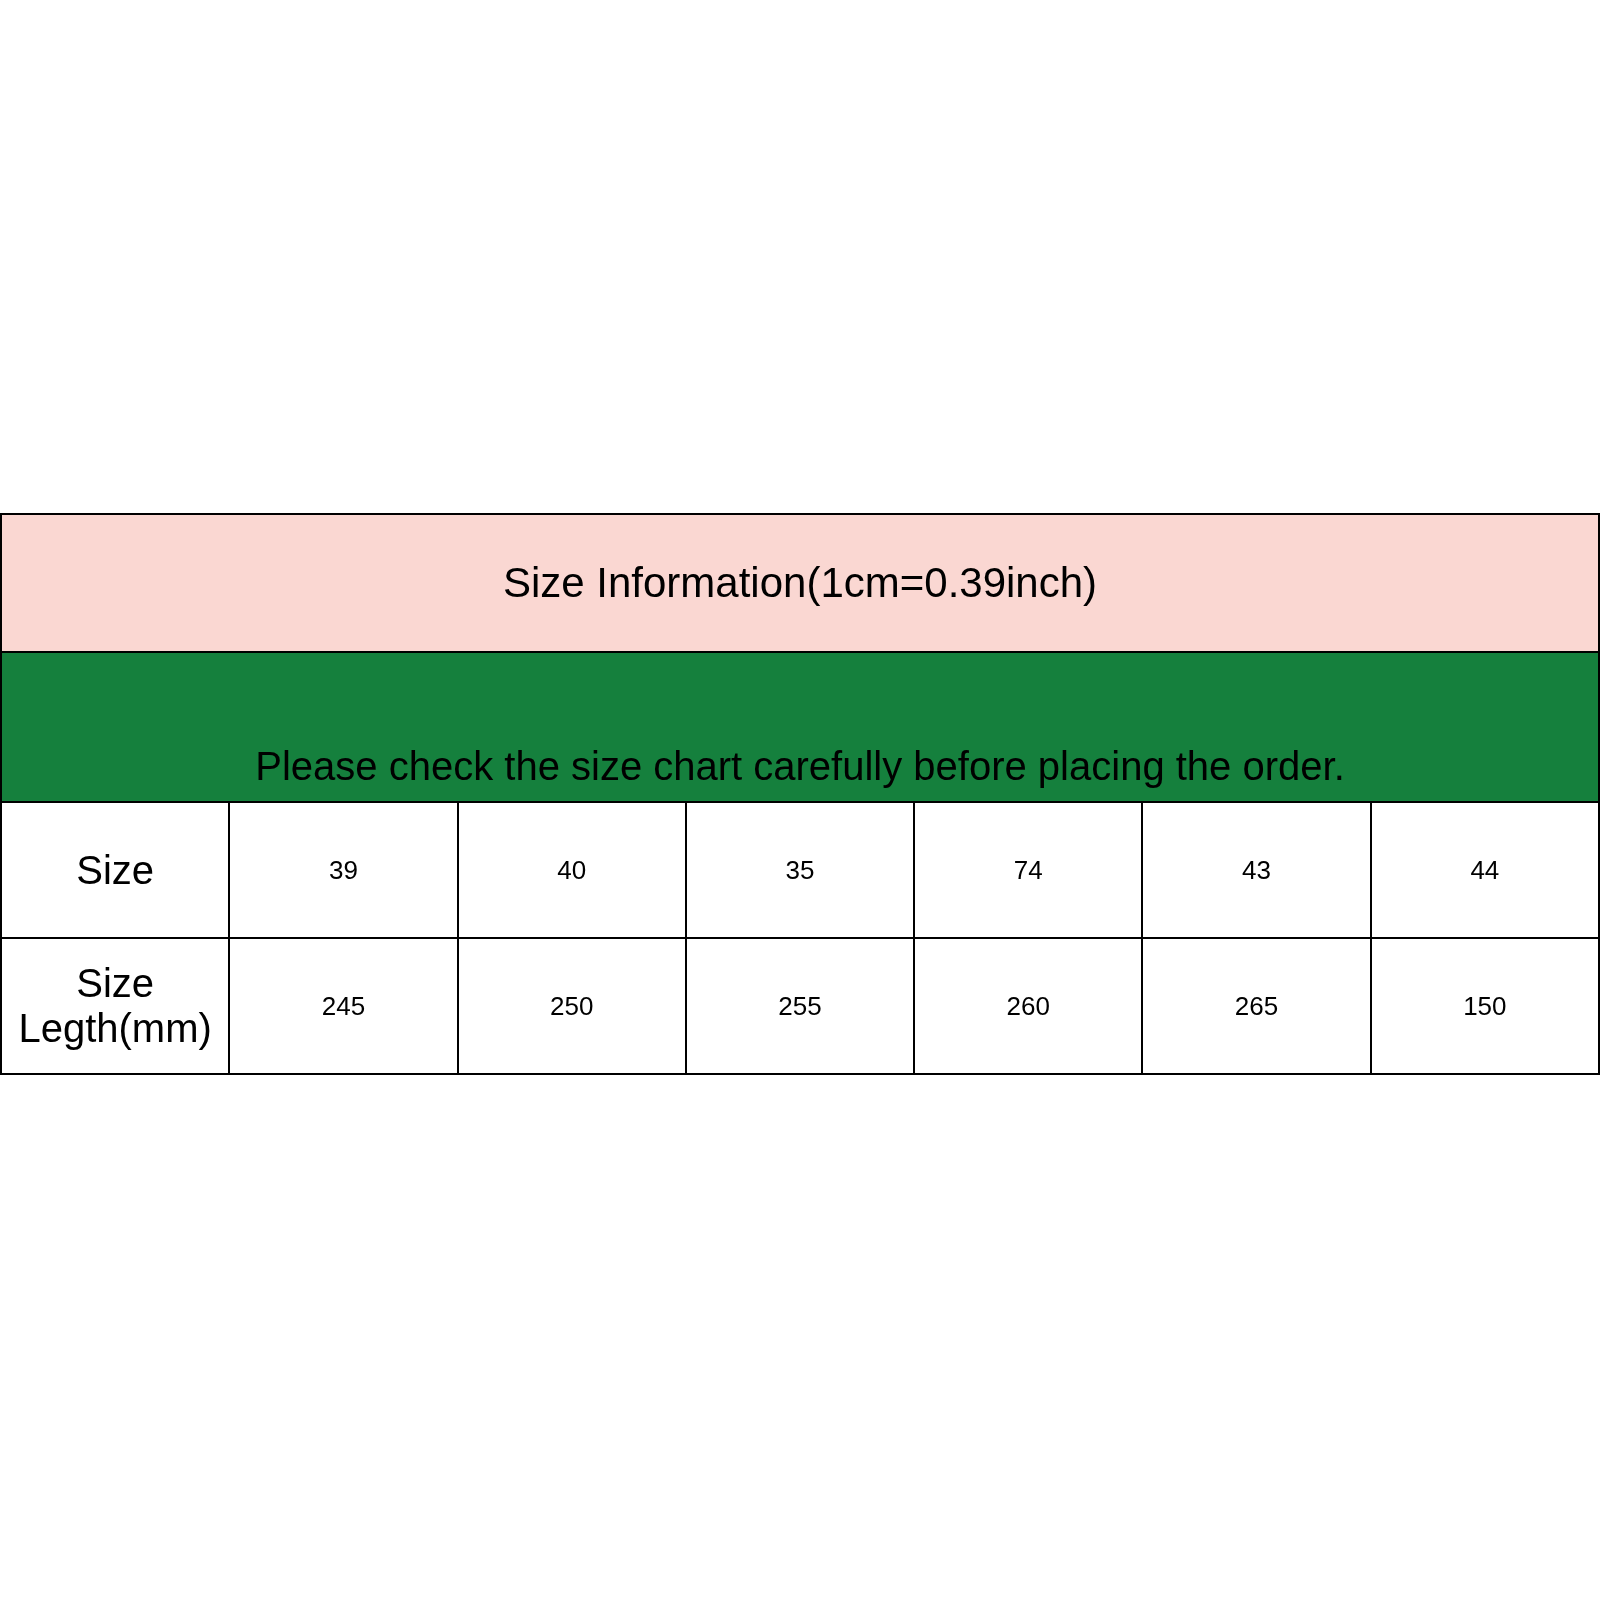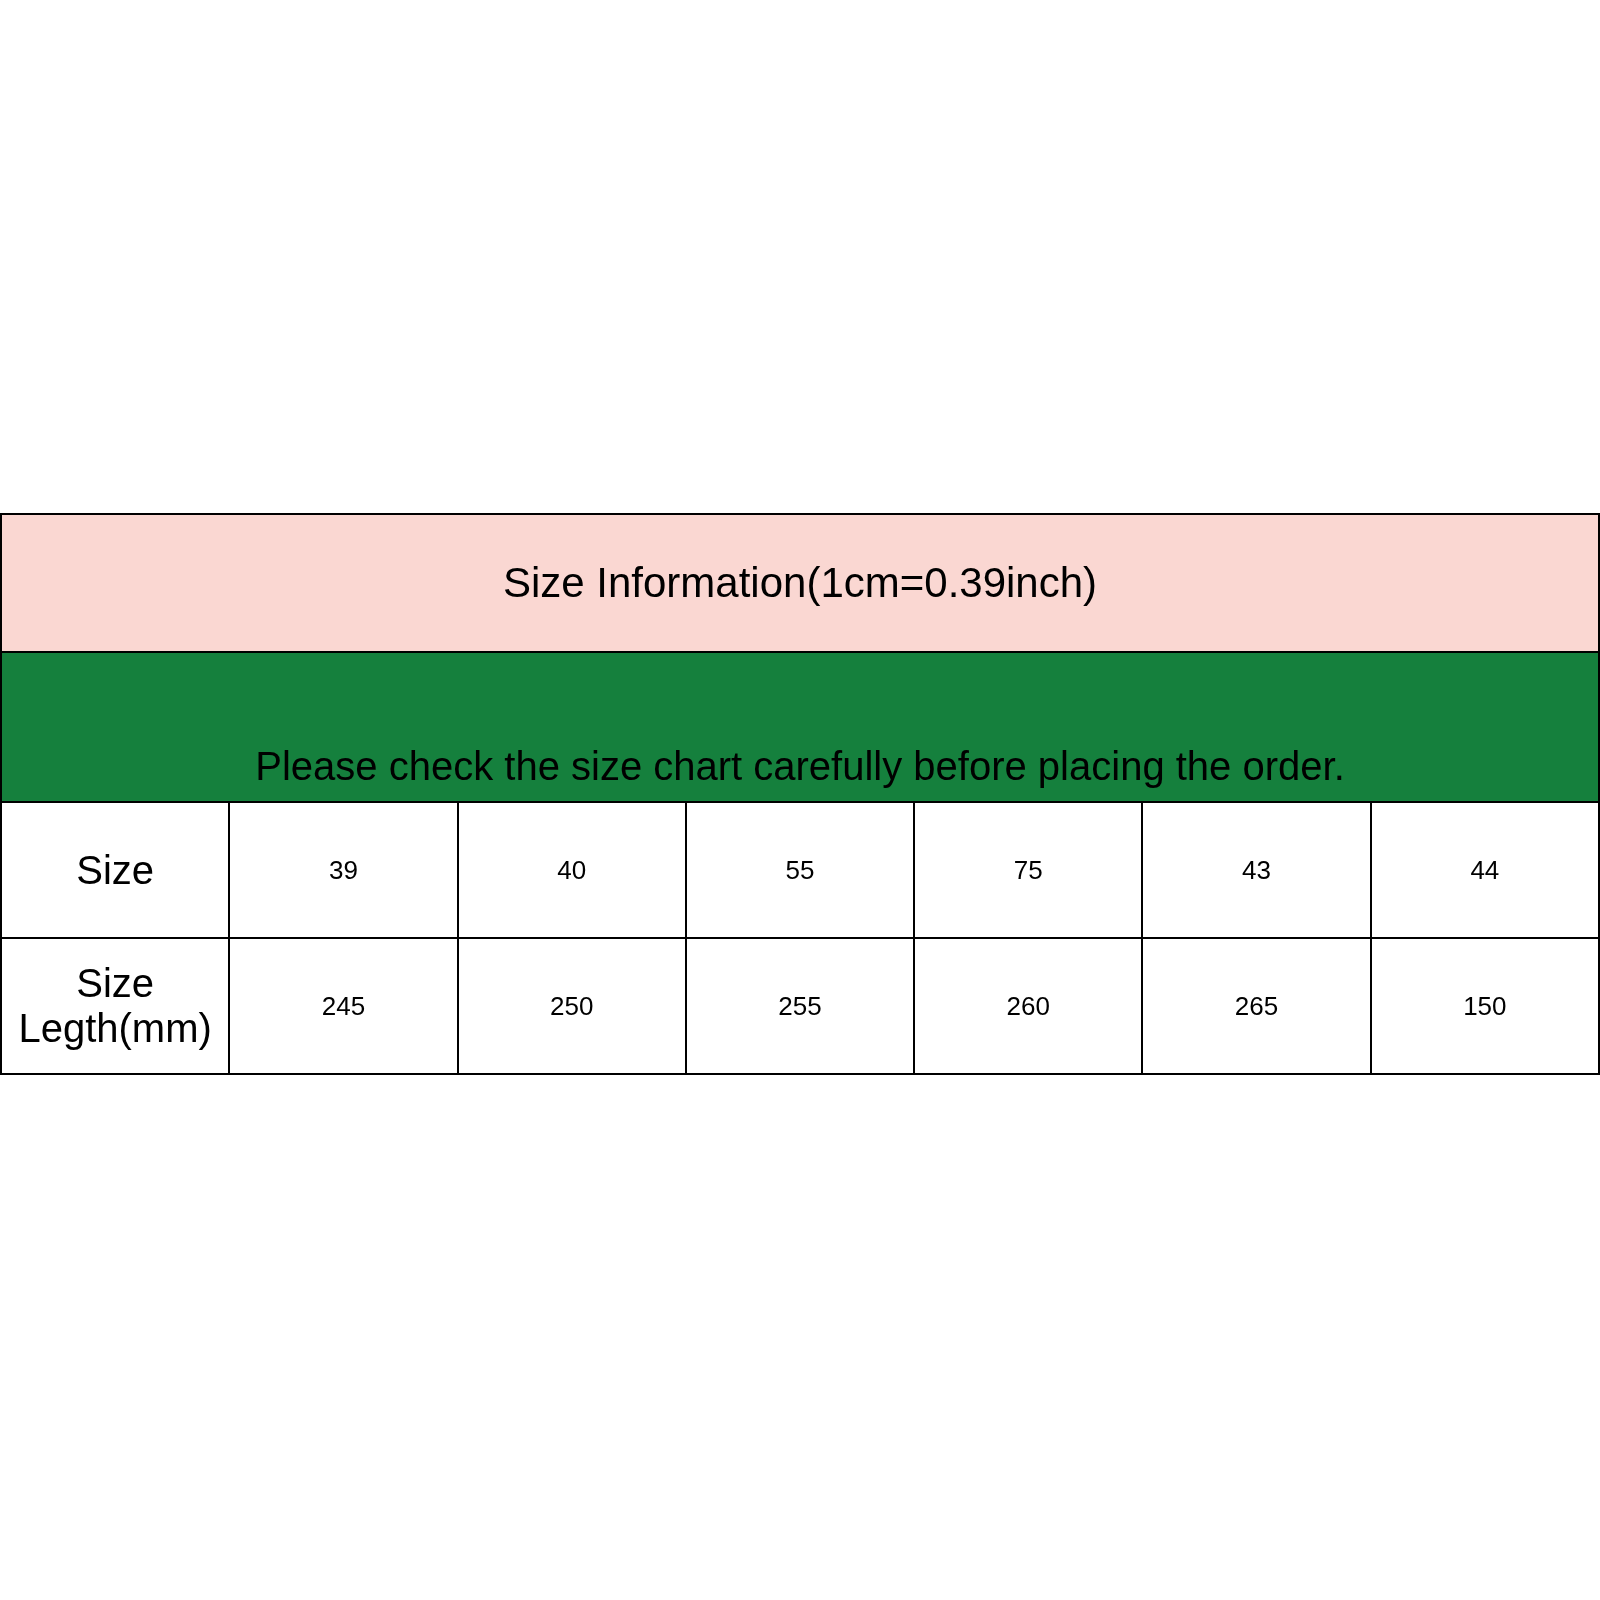--- a/index.html
+++ b/index.html
@@ -70,22 +70,22 @@
     <tr>
       <td class="banner-title" colspan="7">Size Information(1cm=0.39inch)</td>
     </tr>
     <tr>
       <td class="banner-note" colspan="7">Please check the size chart carefully before placing the order.</td>
     </tr>
     <tr class="data-row size-row">
       <td class="row-label">Size</td>
       <td>39</td>
       <td>40</td>
-      <td>55</td>
-      <td>75</td>
+      <td>35</td>
+      <td>74</td>
       <td>43</td>
       <td>44</td>
     </tr>
     <tr class="data-row">
       <td class="row-label">Size Legth(mm)</td>
       <td>245</td>
       <td>250</td>
       <td>255</td>
       <td>260</td>
       <td>265</td>

